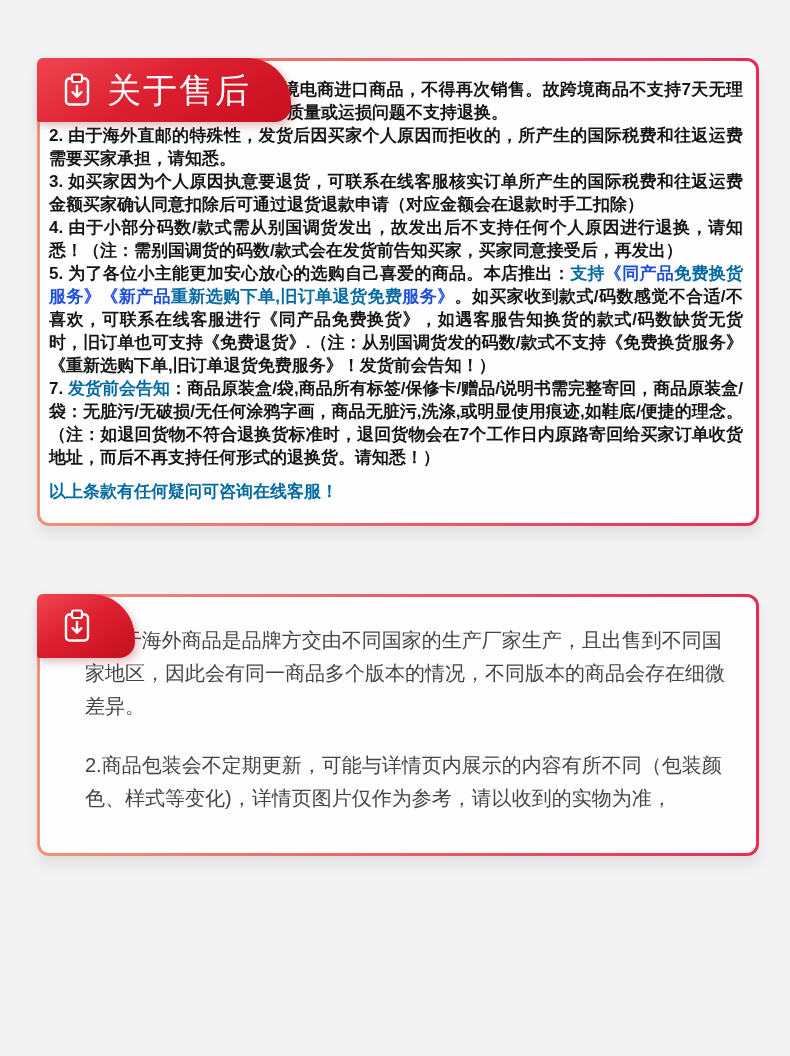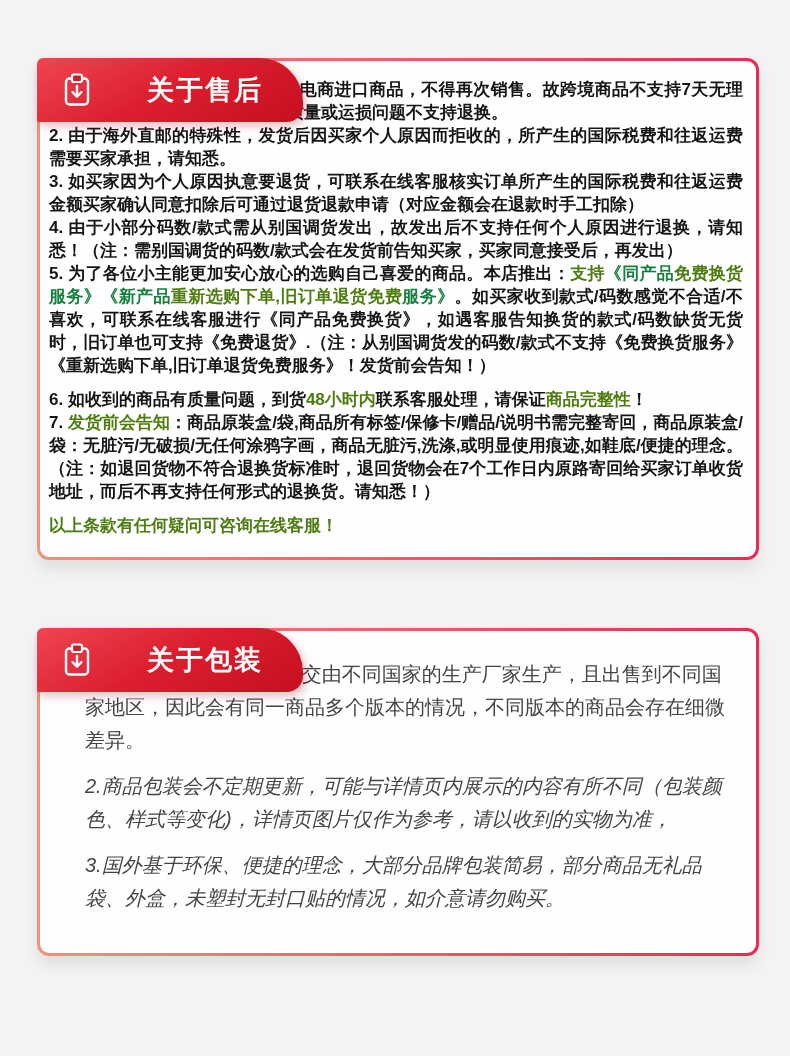--- a/index.html
+++ b/index.html
@@ -14,48 +14,48 @@
   
   .banner{
     position:absolute;top:0;left:0;z-index:2;
     height:64px;display:flex;align-items:center;gap:12px;
     padding:0 40px 0 22px;
     background:linear-gradient(150deg,#ef4552 0%,#dc1f2e 48%,#c60f20 100%);
     border-radius:6px 44px 16px 2px;
     box-shadow:3px 4px 8px rgba(160,20,35,.28);
   }
   .banner-title{
-    color:#ffffff;font-size:27px;font-weight:700;letter-spacing:2px;
-    line-height:1;white-space:nowrap;margin-left:40px;
+    color:#ffffff;font-size:34px;font-weight:400;letter-spacing:2px;
+    line-height:1;white-space:nowrap;
   }
   .banner-icon{display:flex;align-items:center;}
   
   .card{
     position:relative;z-index:1;margin-top:58px;
     padding:3px;border-radius:12px;
     background:linear-gradient(90deg,#f0927c 0%,#ea2a52 100%);
     box-shadow:0 9px 14px rgba(0,0,0,.08);
   }
   .card-inner{background:#fefefe;border-radius:9px;}
   .content-aftersales{
     padding:17px 13px 20px 9px;
     font-size:17px;line-height:23px;font-weight:700;color:#151515;
     text-align:justify;
   }
   .content-packaging{
     padding:27px 22px 38px 45px;
     font-size:20px;line-height:33px;font-weight:400;color:#454545;
   }
   .para{margin:0;}
-  .content-packaging .para + .para{margin-top:13px;font-style:italic;}
+  .content-packaging .para + .para{margin-top:26px;}
   .para.gap-sm{margin-top:11px;}
   .para.gap-lg{margin-top:11px;}
   .seg-black{color:#151515;}
-  .seg-red{color:#4d7c0f;}
-  .seg-blue{color:#15803d;}
+  .seg-red{color:#0369a1;}
+  .seg-blue{color:#1d4ed8;}
   .seg-gray{color:#454545;}
 </style>
 </head>
 <body>
 
 <div class="page">
 
   <section class="block block-1">
     <div class="banner">
       <span class="banner-icon">
@@ -68,41 +68,38 @@
       </span>
       <span class="banner-title">关于售后</span>
     </div>
     <div class="card">
       <div class="card-inner content-aftersales">
           <div class="para"><span class="seg-black">1. 相关法规规定:对已购买的跨境电商进口商品，不得再次销售。故跨境商品不支持7天无理由退换，签收前请务必检查，非质量或运损问题不支持退换。</span></div>
           <div class="para"><span class="seg-black">2. 由于海外直邮的特殊性，发货后因买家个人原因而拒收的，所产生的国际税费和往返运费需要买家承担，请知悉。</span></div>
           <div class="para"><span class="seg-black">3. 如买家因为个人原因执意要退货，可联系在线客服核实订单所产生的国际税费和往返运费金额买家确认同意扣除后可通过退货退款申请（对应金额会在退款时手工扣除）</span></div>
           <div class="para"><span class="seg-black">4. 由于小部分码数/款式需从别国调货发出，故发出后不支持任何个人原因进行退换，请知悉！（注：需别国调货的码数/款式会在发货前告知买家，买家同意接受后，再发出）</span></div>
           <div class="para"><span class="seg-black">5. 为了各位小主能更加安心放心的选购自己喜爱的商品。本店推出：</span><span class="seg-red">支持</span><span class="seg-blue">《同产品</span><span class="seg-red">免费换货</span><span class="seg-blue">服务》</span><span class="seg-blue">《新产品</span><span class="seg-red">重新选购下单,旧订单退货免费</span><span class="seg-blue">服务》</span><span class="seg-black">。如买家收到款式/码数感觉不合适/不喜欢，可联系在线客服进行《同产品免费换货》，如遇客服告知换货的款式/码数缺货无货时，旧订单也可支持《免费退货》.（注：从别国调货发的码数/款式不支持《免费换货服务》《重新选购下单,旧订单退货免费服务》！发货前会告知！）</span></div>
-          <div class="para gap-sm"><span class="seg-black">6. 如收到的商品有质量问题，到货</span><span class="seg-red">48小时内</span><span class="seg-black">联系客服处理，请保证</span><span class="seg-red">商品完整性</span><span class="seg-black">！</span></div>
           <div class="para"><span class="seg-black">7. </span><span class="seg-red">发货前会告知</span><span class="seg-black">：商品原装盒/袋,商品所有标签/保修卡/赠品/说明书需完整寄回，商品原装盒/袋：无脏污/无破损/无任何涂鸦字画，商品无脏污,洗涤,或明显使用痕迹,如鞋底/便捷的理念。（注：如退回货物不符合退换货标准时，退回货物会在7个工作日内原路寄回给买家订单收货地址，而后不再支持任何形式的退换货。请知悉！）</span></div>
           <div class="para gap-lg"><span class="seg-red">以上条款有任何疑问可咨询在线客服！</span></div>
         </div>
     </div>
   </section>
 
   <section class="block block-2">
     <div class="banner">
       <span class="banner-icon">
         <svg width="36" height="36" viewBox="0 0 36 36" aria-hidden="true">
           <rect x="7" y="6.5" width="22" height="26" rx="3.5" fill="none" stroke="#ffffff" stroke-width="2.4"></rect>
           <rect x="13" y="2.5" width="10" height="7.5" rx="2" fill="#d41a29" stroke="#ffffff" stroke-width="2.2"></rect>
           <path d="M18 14 L18 24" fill="none" stroke="#ffffff" stroke-width="2.4" stroke-linecap="round"></path>
           <path d="M13.6 20.2 L18 24.6 L22.4 20.2" fill="none" stroke="#ffffff" stroke-width="2.4" stroke-linecap="round" stroke-linejoin="round"></path>
         </svg>
       </span>
-      <span class="banner-title">关于包装</span>
     </div>
     <div class="card">
       <div class="card-inner content-packaging">
           <div class="para"><span class="seg-gray">1.由于海外商品是品牌方交由不同国家的生产厂家生产，且出售到不同国家地区，因此会有同一商品多个版本的情况，不同版本的商品会存在细微差异。</span></div>
           <div class="para"><span class="seg-gray">2.商品包装会不定期更新，可能与详情页内展示的内容有所不同（包装颜色、样式等变化)，详情页图片仅作为参考，请以收到的实物为准，</span></div>
-          <div class="para"><span class="seg-gray">3.国外基于环保、便捷的理念，大部分品牌包装简易，部分商品无礼品袋、外盒，未塑封无封口贴的情况，如介意请勿购买。</span></div>
         </div>
     </div>
   </section>
 
 </div>
 
 </body></html>

